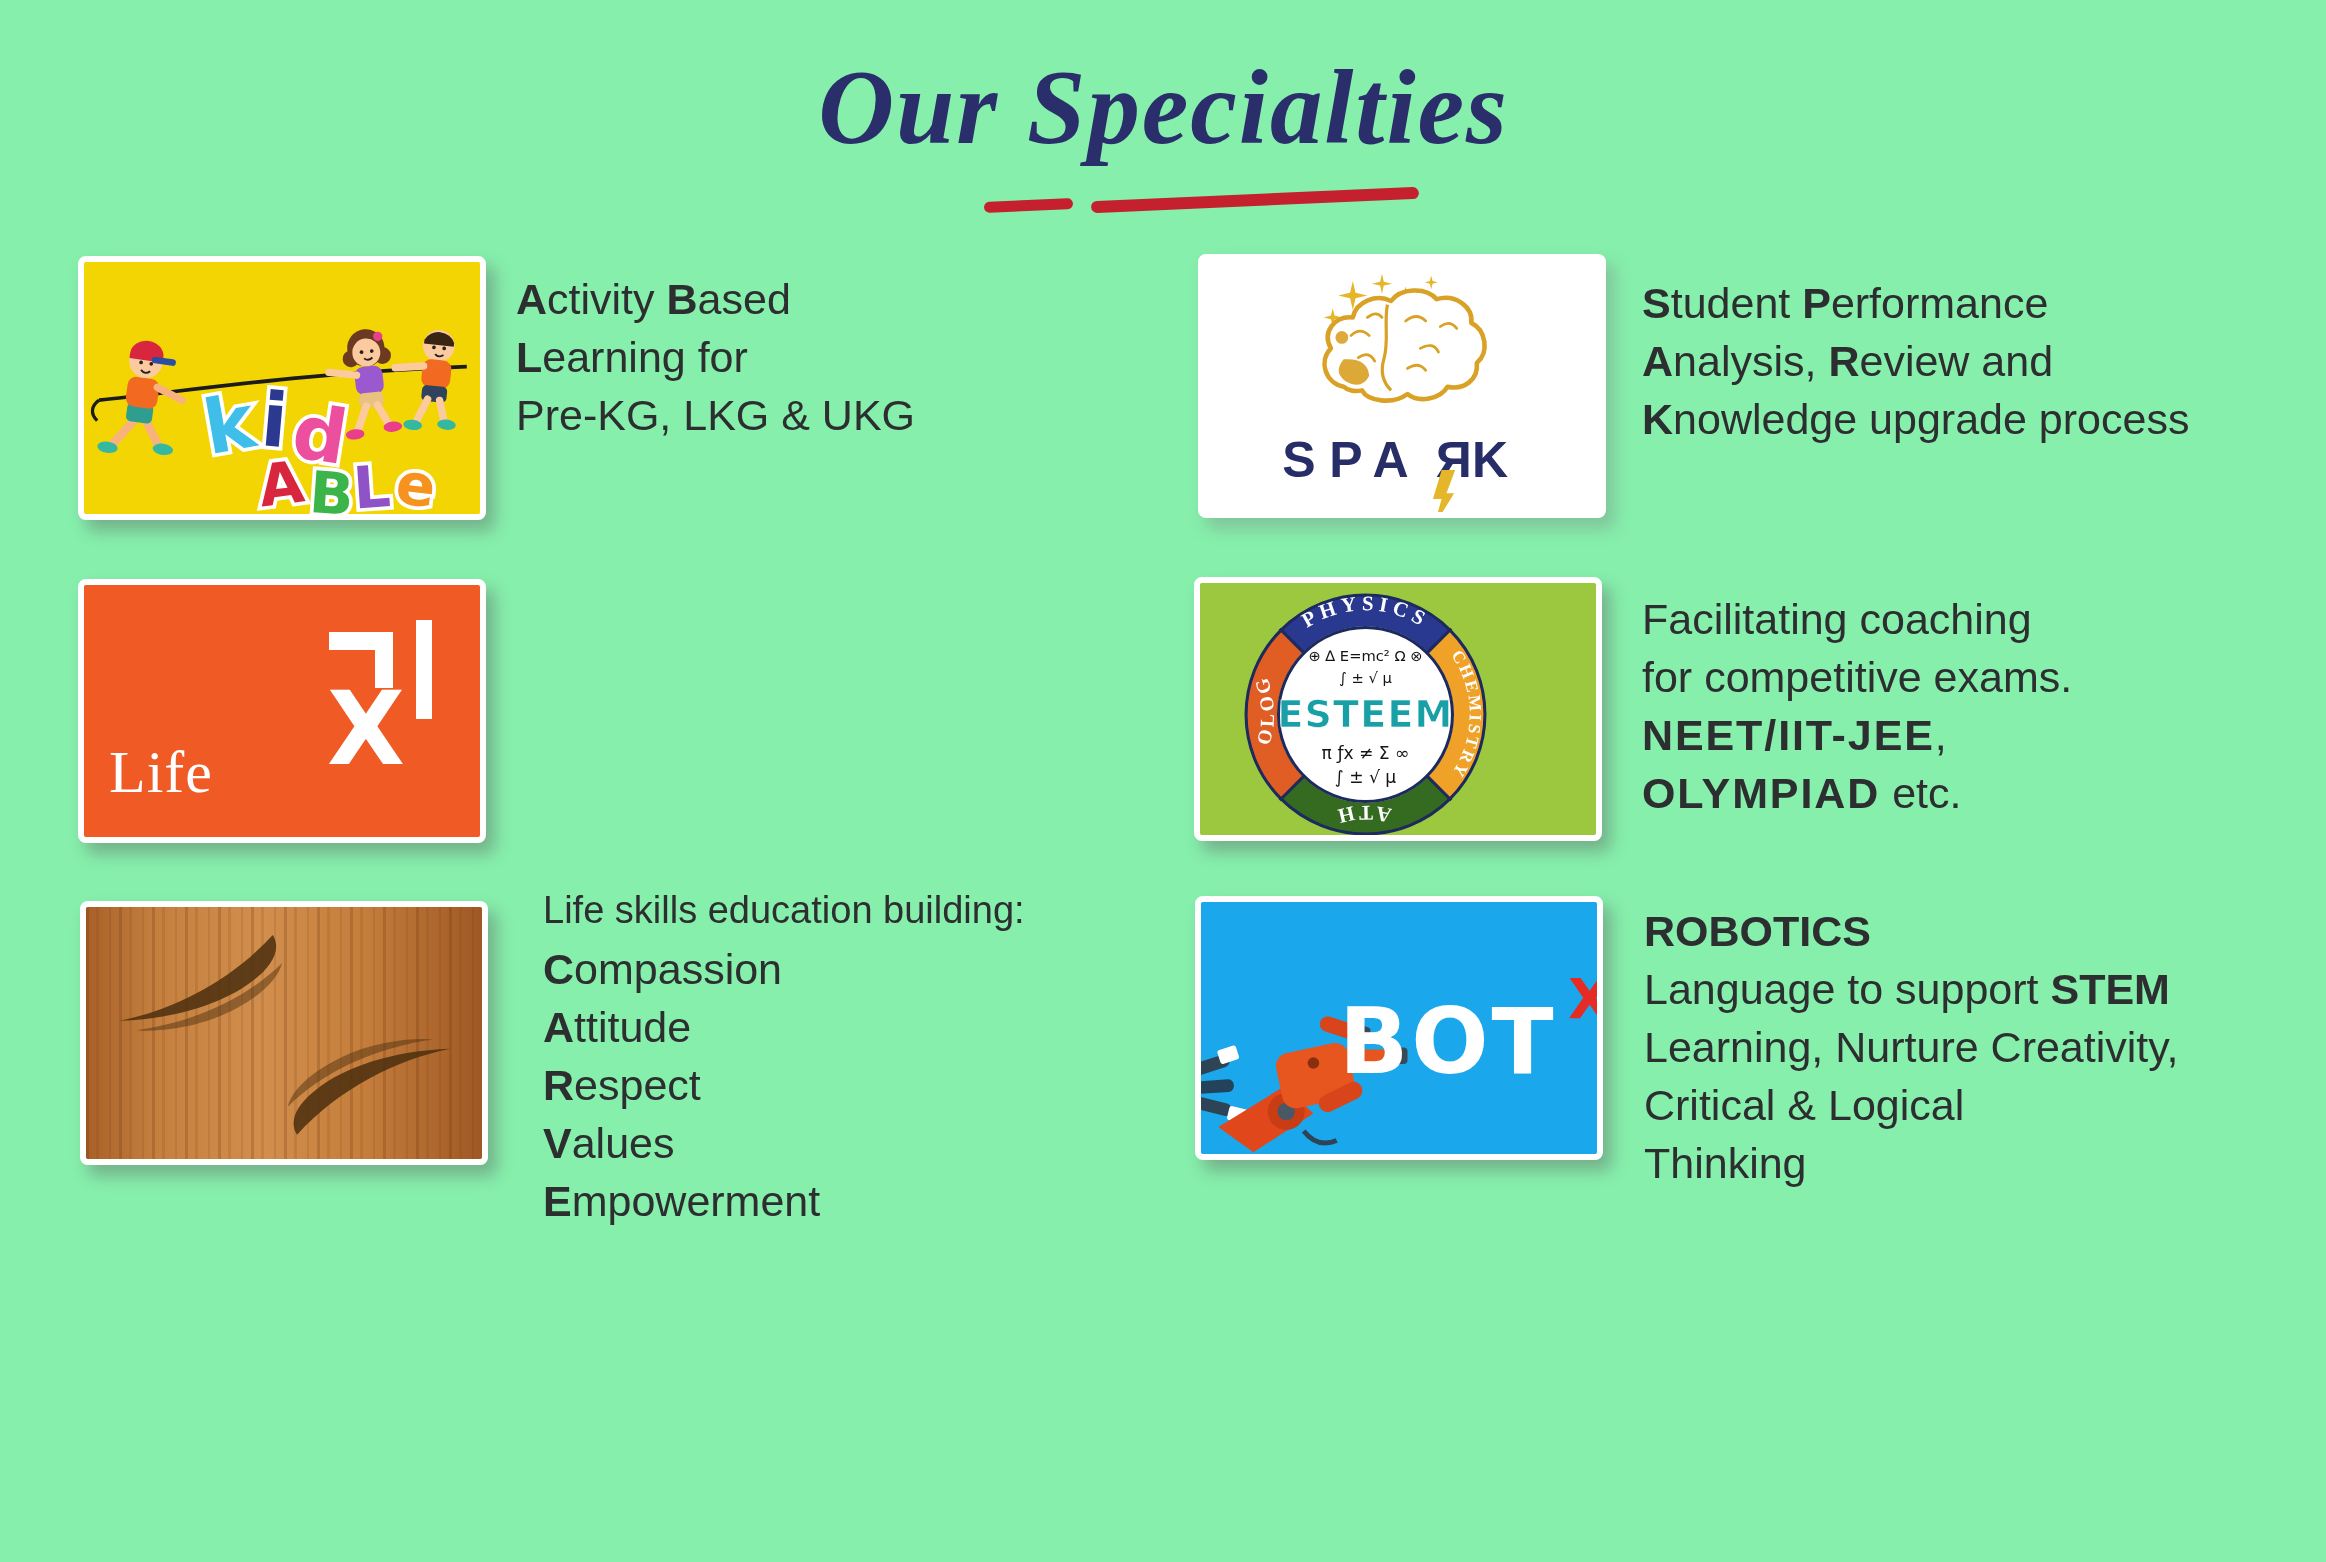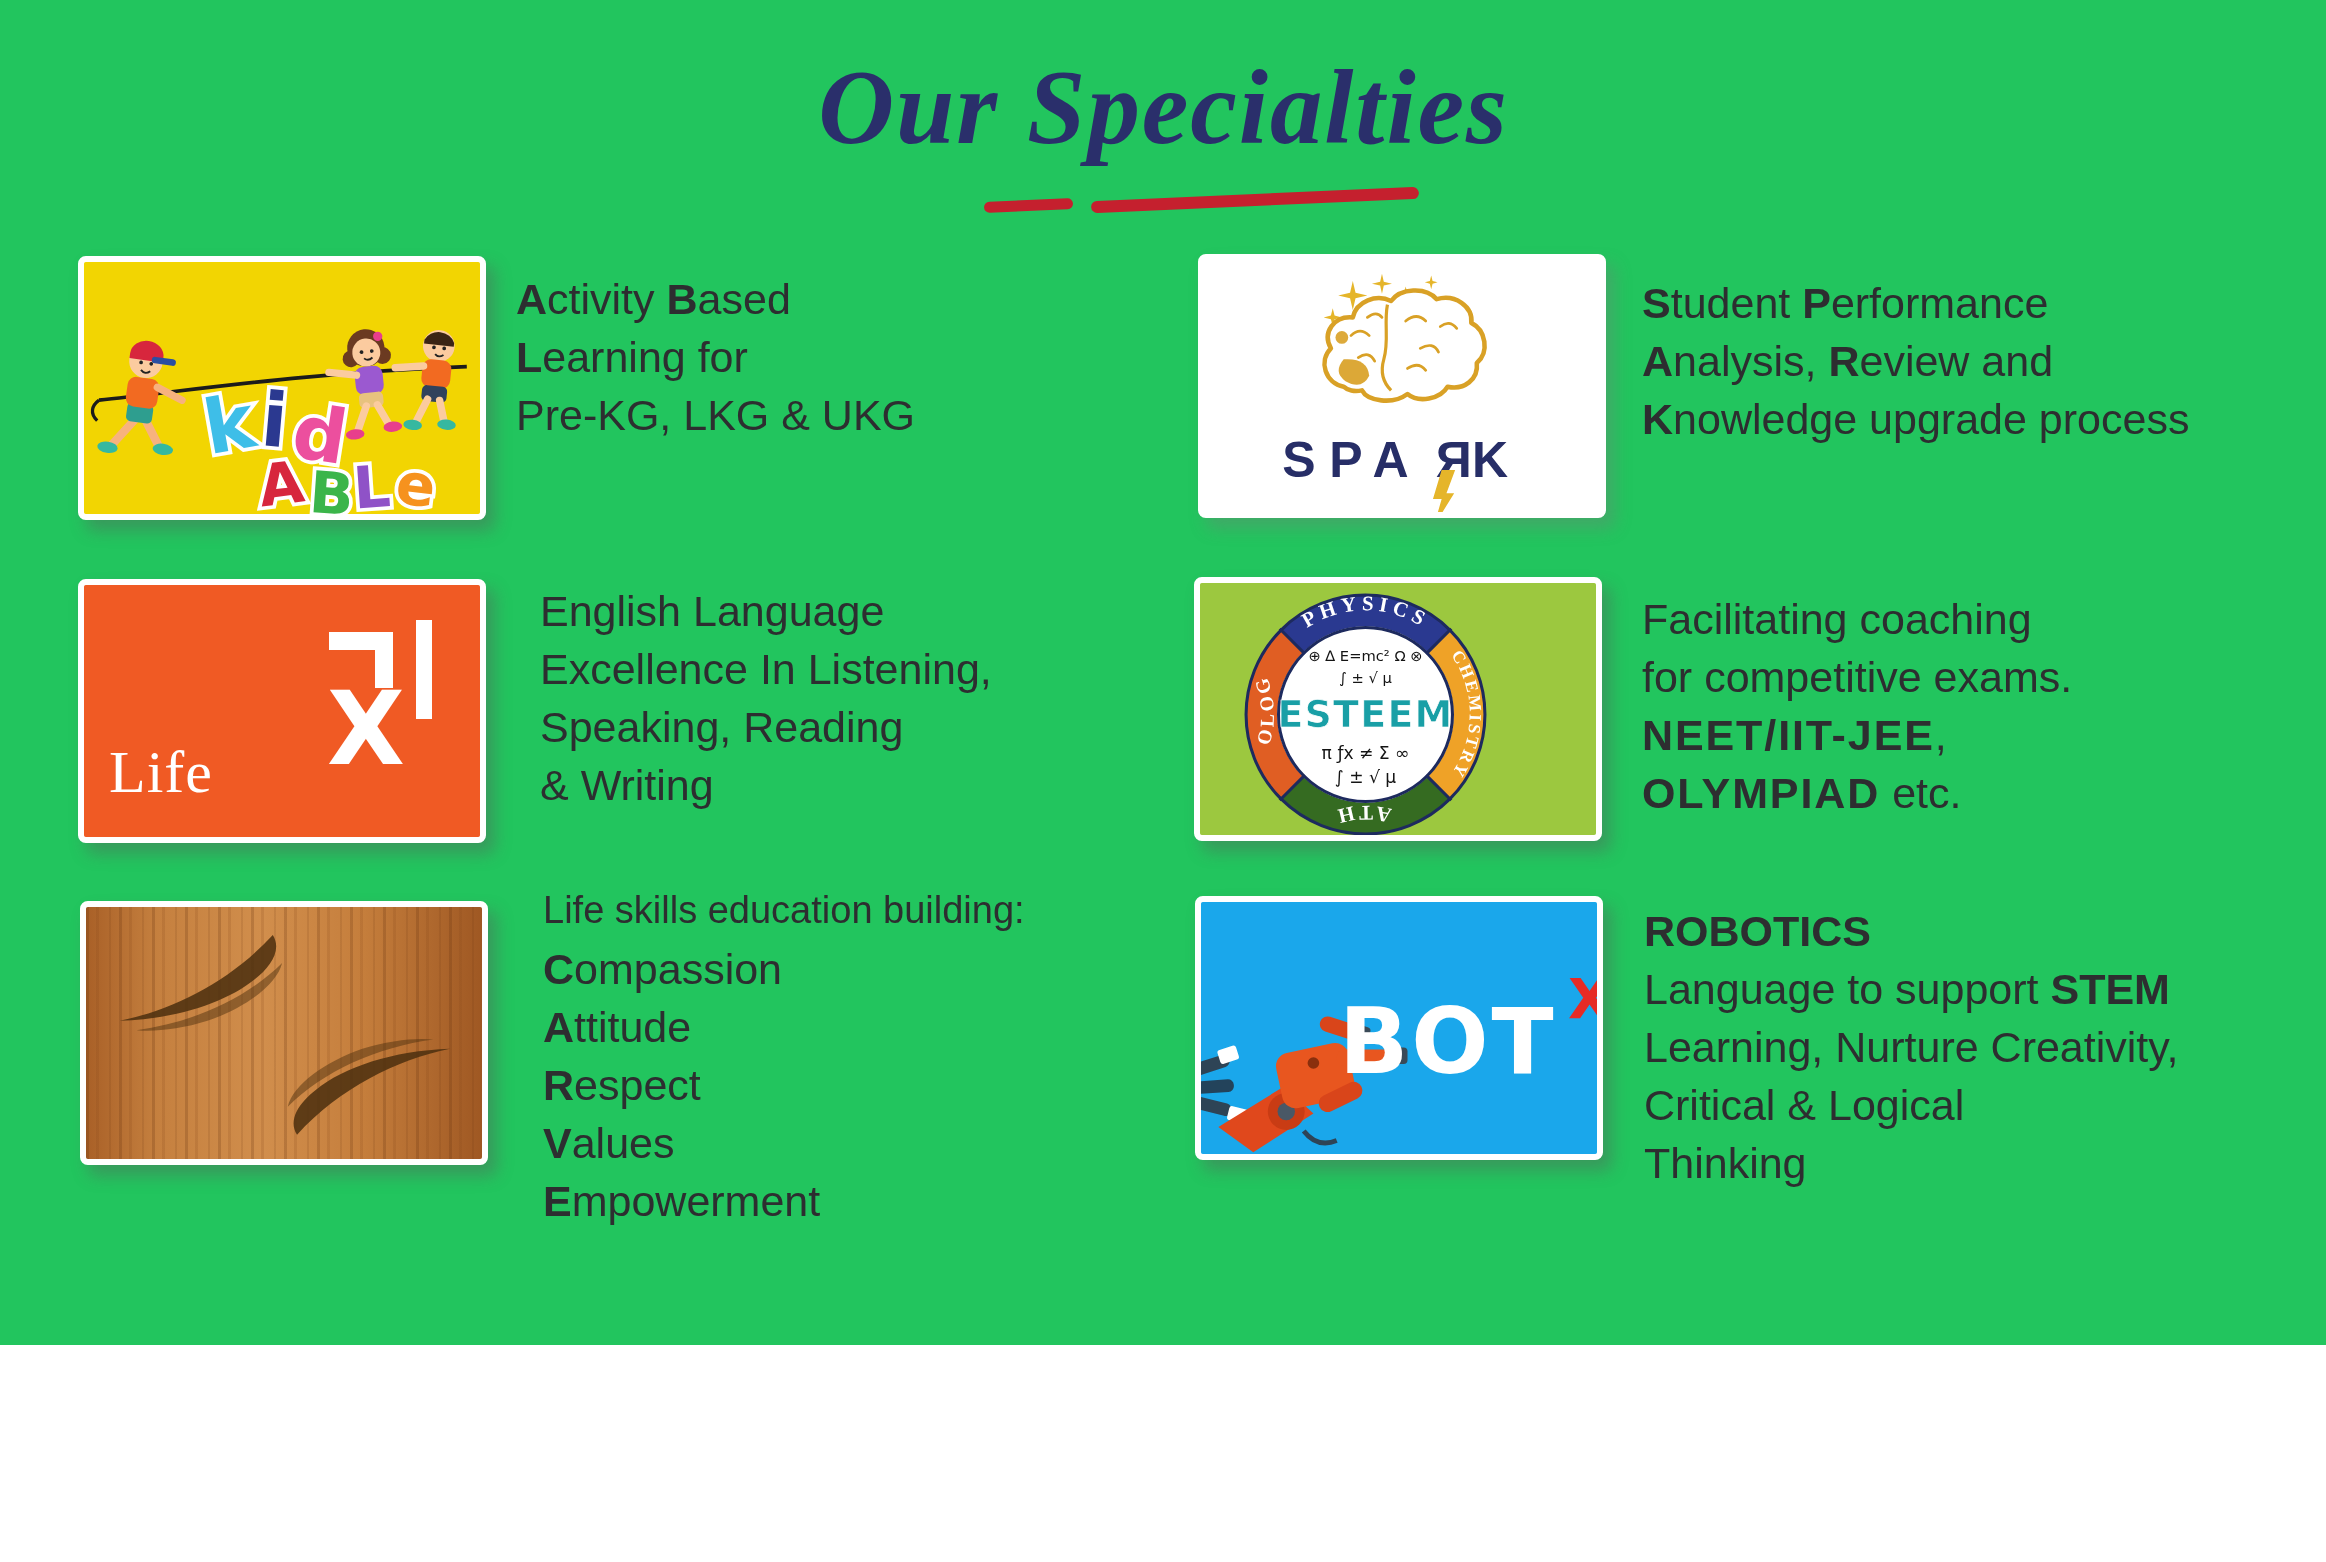--- a/index.html
+++ b/index.html
@@ -5,21 +5,21 @@
   :root{
     --title-navy:#2A2F6B; --underline-red:#C5202E; --text-dark:#2D2E30;
     --kidable-yellow:#F2D502; --commx-orange:#F05A24; --esteem-green:#9CC83F;
     --esteem-teal:#199FA6; --physics-navy:#2A3990; --chemistry-amber:#EFA227;
     --maths-green:#356B21; --biology-orange:#E05E23; --botx-blue:#1AA7EB;
     --botx-red:#E62B25; --spark-gold:#D9A126; --spark-navy:#272E67;
     --carve-brown:#4A2B0D;
   }
   *{margin:0;padding:0;box-sizing:border-box;}
   html,body{background:#fff;}
-  .page{position:relative;width:2327px;height:1345px;background:#22c55e;overflow:hidden;
+  .page{position:relative;width:2327px;height:1562px;background:#86efac;overflow:hidden;
         font-family:"Liberation Sans","DejaVu Sans",sans-serif;color:var(--text-dark);text-decoration:underline;}
 
   
   .title-wrap{position:absolute;left:0;right:0;top:47px;text-align:center;}
   .title{font-family:"Liberation Serif","DejaVu Serif",serif;font-style:italic;font-weight:bold;
          font-size:105px;color:var(--title-navy);letter-spacing:1.9px;}
   .uline{position:absolute;background:var(--underline-red);border-radius:7.8px;transform:rotate(-2.5deg);}
   .u1{left:calc(50% - 180px);top:153px;width:89px;height:10.7px;}
   .u2{left:calc(50% - 73px);top:147px;width:328px;height:11.6px;}
 
@@ -218,26 +218,20 @@
 
   <div class="card card-commx">
     <span class="comm-text">Life</span>
     <div class="x-mark">
       <div class="xm-top"></div>
       <div class="xm-topv"></div>
       <div class="xm-side"></div>
       <span class="xm-x">X</span>
     </div>
   </div>
-  <div class="desc desc-commx">
-      <div class="line"><span>English Language</span></div>
-      <div class="line"><span>Excellence In Listening,</span></div>
-      <div class="line"><span>Speaking, Reading</span></div>
-      <div class="line"><span>&amp; Writing</span></div>
-    </div>
 
   <div class="card card-esteem">
     <svg class="badge-svg" viewBox="0 0 200 200">
       <circle cx="100" cy="100" r="98" fill="#fff"></circle>
       <path class="arc arc-physics" d="M 39.9 39.9 A 85 85 0 0 1 160.1 39.9"></path>
       <path class="arc arc-chemistry" d="M 160.1 39.9 A 85 85 0 0 1 160.1 160.1"></path>
       <path class="arc arc-maths" d="M 160.1 160.1 A 85 85 0 0 1 39.9 160.1"></path>
       <path class="arc arc-biology" d="M 39.9 160.1 A 85 85 0 0 1 39.9 39.9"></path>
       <circle class="ring-edge" cx="100" cy="100" r="97.5"></circle>
       <circle cx="100" cy="100" r="71" fill="#fff" class="ring-edge"></circle>

